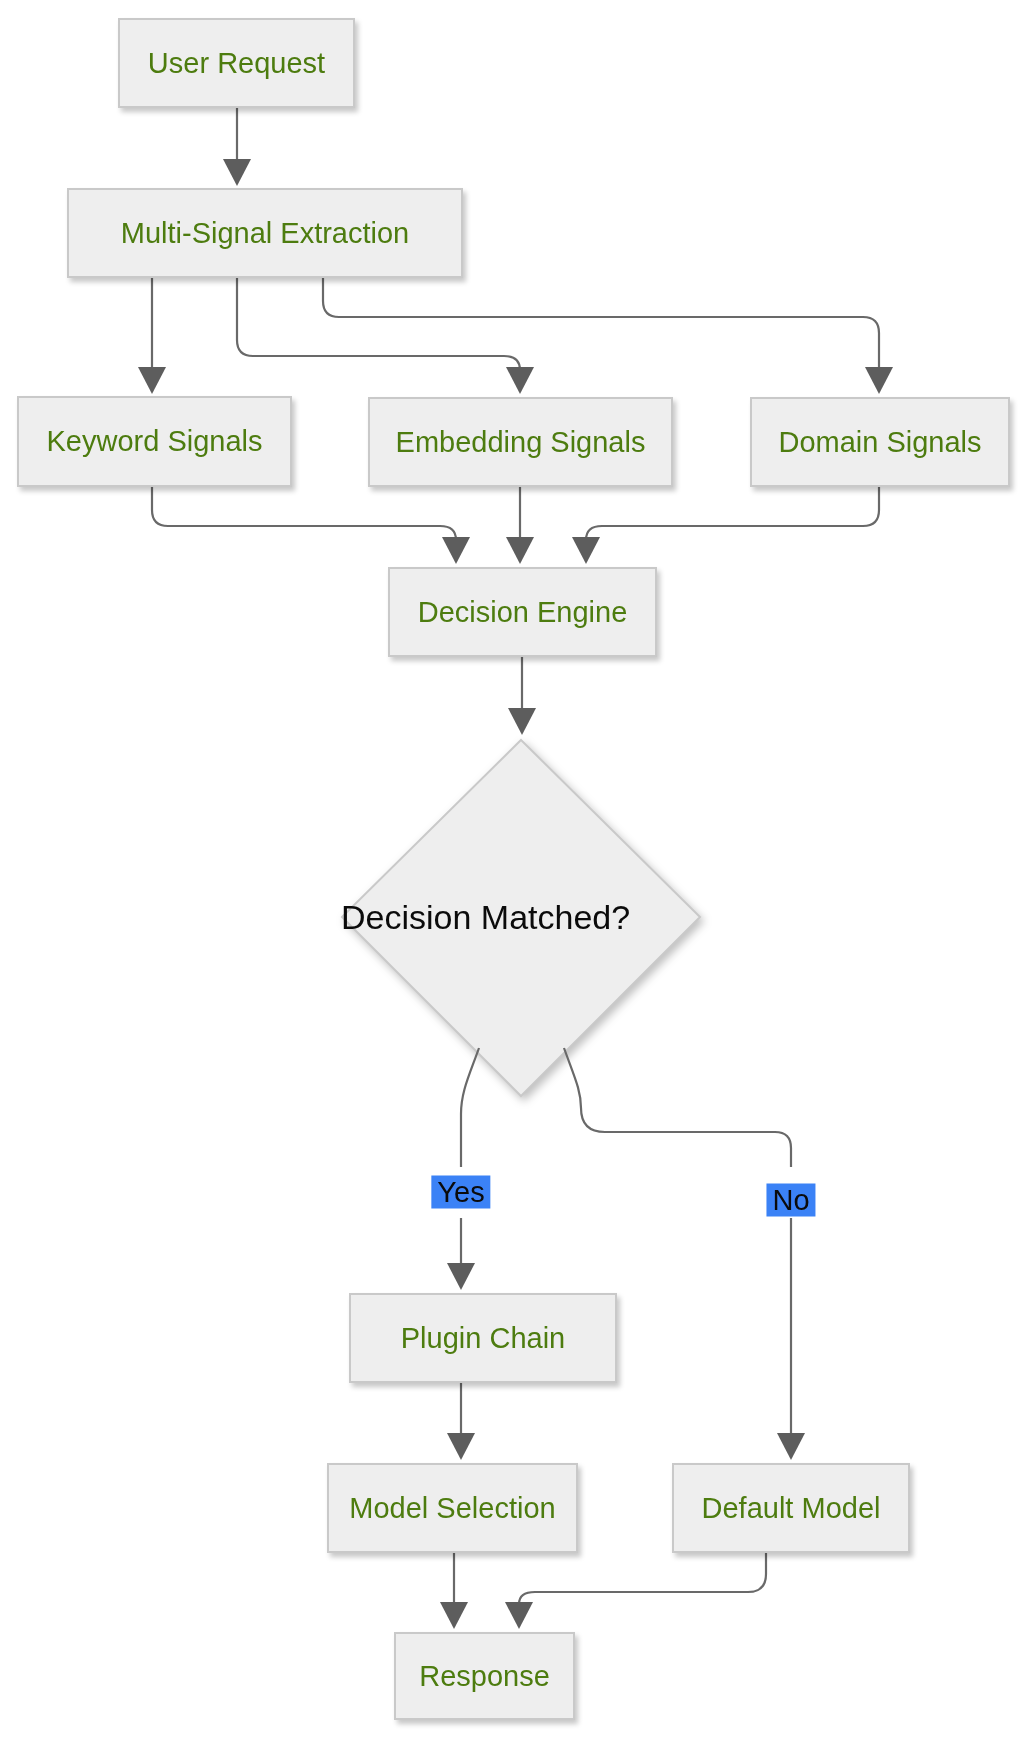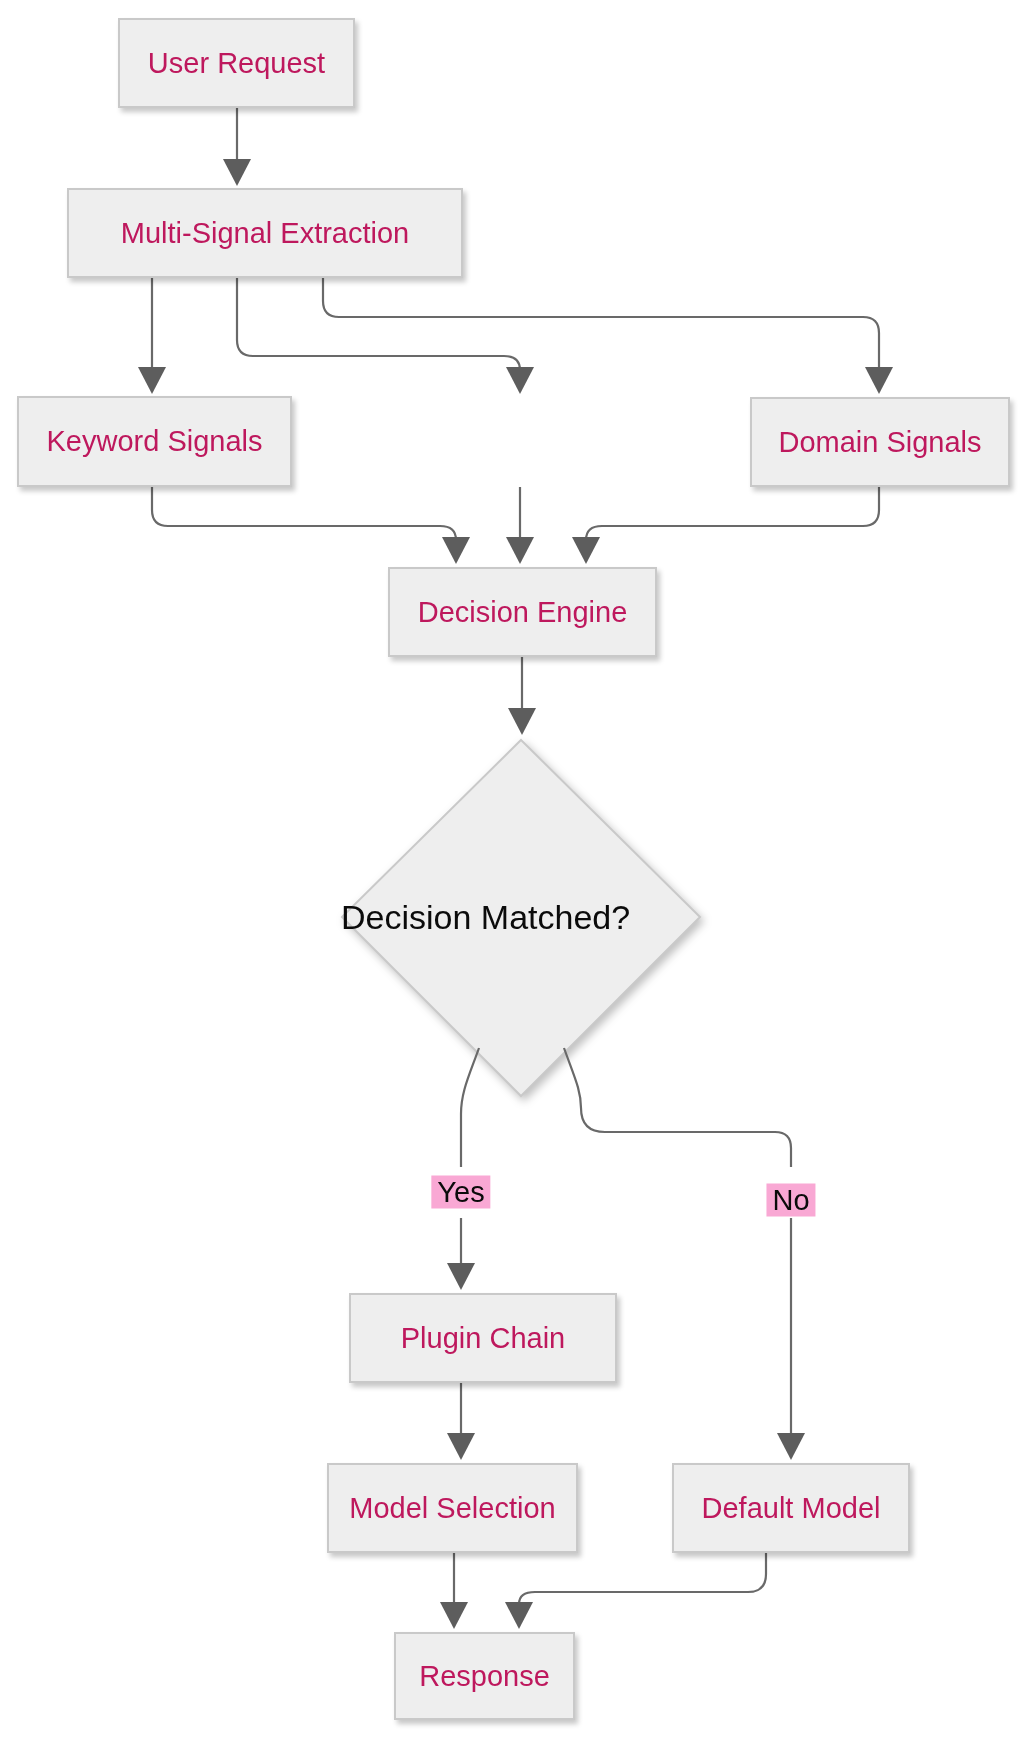--- a/index.html
+++ b/index.html
@@ -31,38 +31,38 @@
   .node {
     position: absolute;
     box-sizing: border-box;
     background: #eeeeee;
     border: 2px solid #c9c9c9;
     box-shadow: 3px 4px 5px rgba(0,0,0,0.22);
     display: flex;
     align-items: center;
     justify-content: center;
     font-size: 29px;
-    color: #be185d;
+    color: #4d7c0f;
     white-space: nowrap;
   }
   .diamond-label {
     position: absolute;
     left: 341px;
     top: 896px;
     width: 360px;
     height: 42px;
     line-height: 42px;
     text-align: left;
     font-size: 34px;
     color: #0b0b0b;
   }
   .edge-label {
     position: absolute;
     transform: translate(-50%, -50%);
-    background: #f9a8d4;
+    background: #3b82f6;
     padding: 0 6px;
     font-size: 29px;
     color: #0b0b0b;
   }
 </style>
 </head>
 <body>
 
 <div class="canvas">
 
@@ -145,20 +145,23 @@
   </div>
 
   <div class="node" style="left:67px;top:188px;width:396px;height:90px">
     <span>Multi-Signal Extraction</span>
   </div>
 
   <div class="node" style="left:17px;top:396px;width:275px;height:91px">
     <span>Keyword Signals</span>
   </div>
 
+  <div class="node" style="left:368px;top:397px;width:305px;height:90px">
+    <span>Embedding Signals</span>
+  </div>
 
   <div class="node" style="left:388px;top:567px;width:269px;height:90px">
     <span>Decision Engine</span>
   </div>
 
   <div class="node" style="left:750px;top:397px;width:260px;height:90px">
     <span>Domain Signals</span>
   </div>
 
   <div class="diamond-label">Decision Matched?</div>

